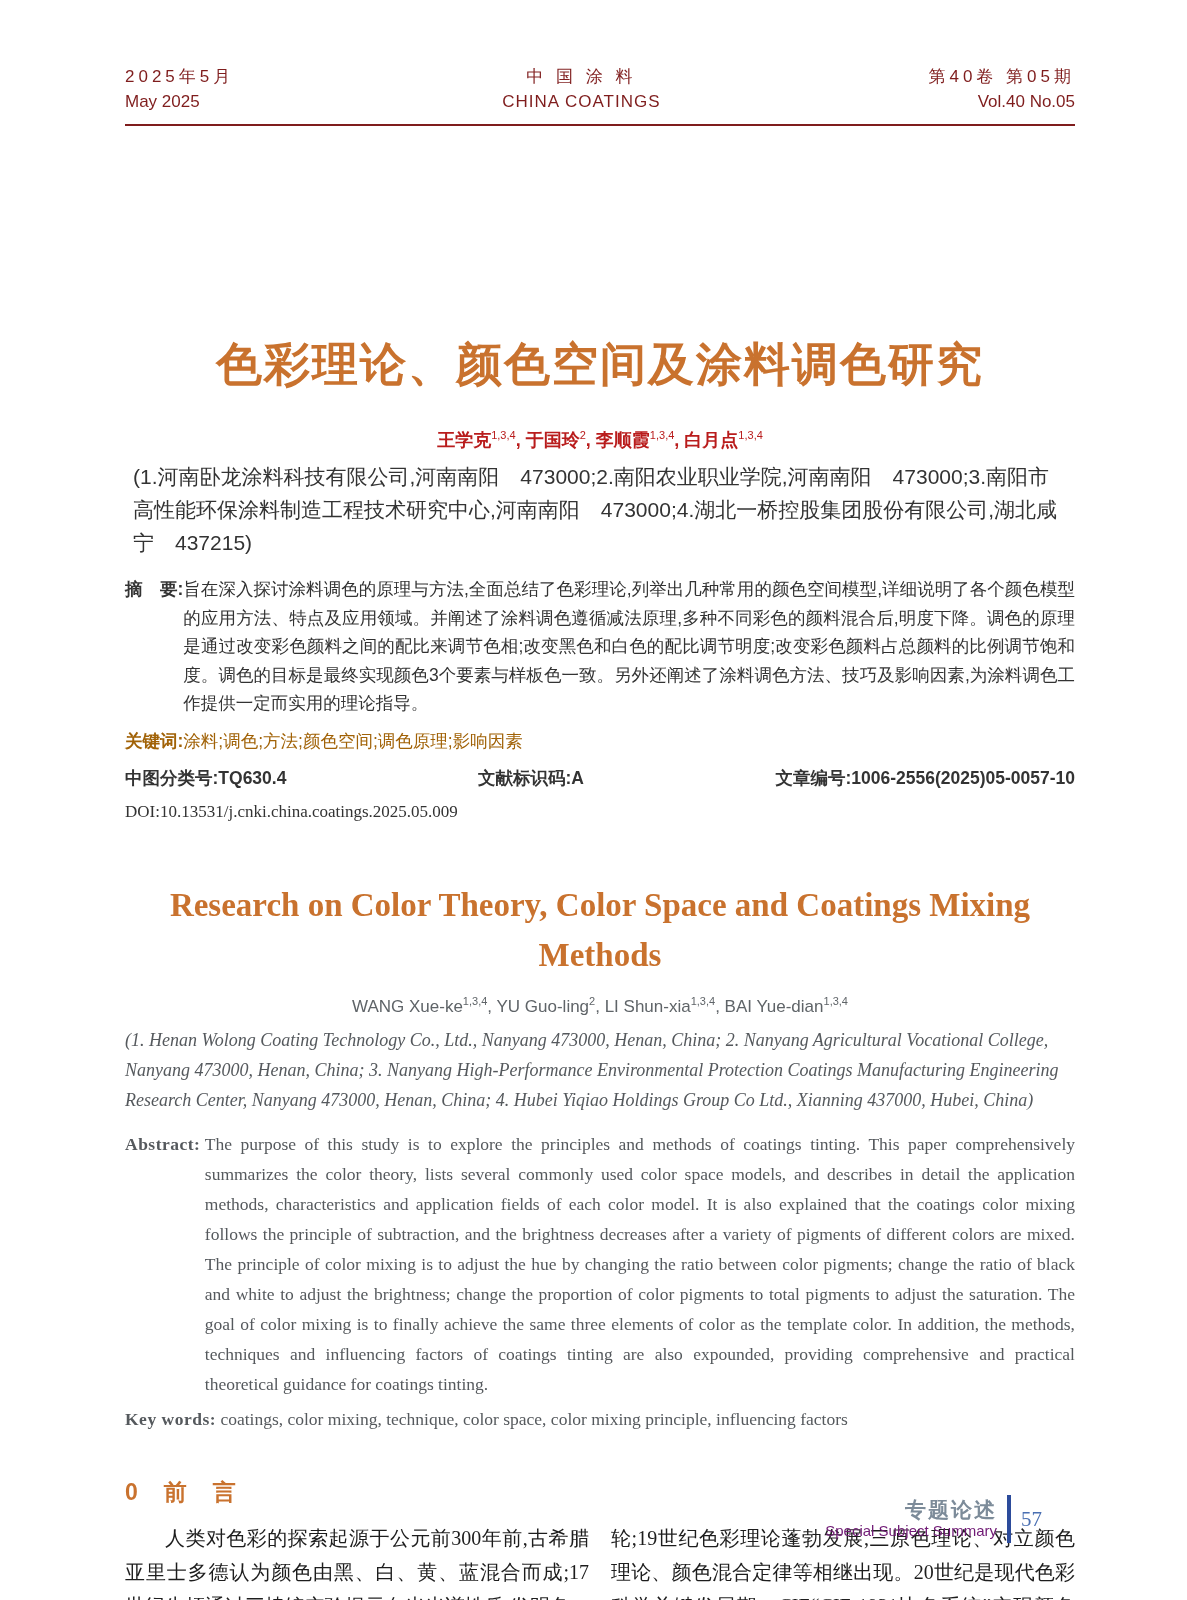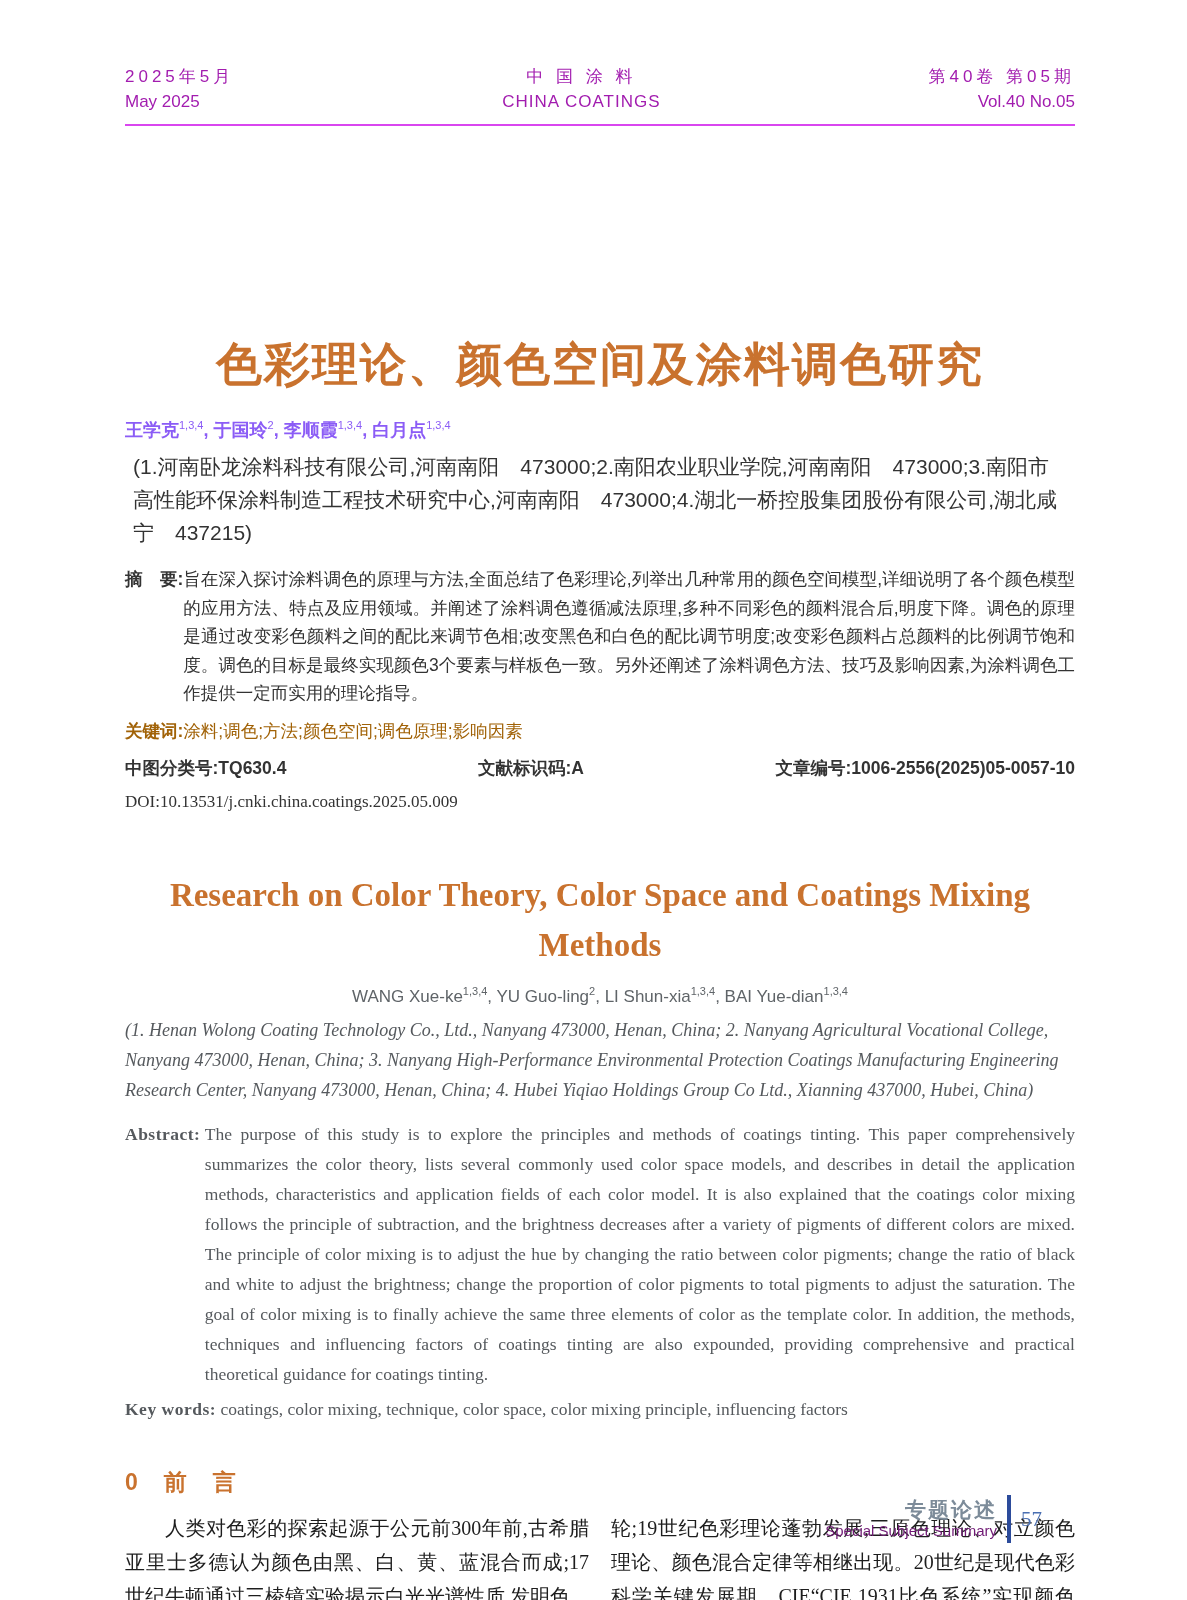--- a/index.html
+++ b/index.html
@@ -9,42 +9,42 @@
     position: relative;
     overflow: hidden;
     font-family: "Liberation Sans", "DejaVu Sans", sans-serif;
     color: #2e2e2e;
   }
   .page { padding: 52px 112px 0 125px; }
 
   
   .jheader {
     display: flex; justify-content: space-between; align-items: flex-end;
-    color: #a21caf;
-    border-bottom: 2px solid #d946ef;
+    color: #7f1d1d;
+    border-bottom: 2px solid #7f1d1d;
     padding-bottom: 10px;
     font-size: 17px; line-height: 25px;
   }
   .jheader .col { display: flex; flex-direction: column; }
   .jheader .center { text-align: center; letter-spacing: 1px; margin-top: 12px; }
   .jheader .right { text-align: right; }
   .jheader .cn { letter-spacing: 4px; }
 
   
   .cn-title {
     margin-top: 208px;
     text-align: center;
     color: #C9722E;
     font-size: 46px; font-weight: bold;
     letter-spacing: 2px;
     font-family: "Liberation Sans", "DejaVu Sans", sans-serif;
   }
   .cn-authors {
-    margin-top: 22px; text-align: left;
-    font-size: 18px; font-weight: bold; color: #8b5cf6;
+    margin-top: 32px; text-align: center;
+    font-size: 18px; font-weight: bold; color: #b91c1c;
   }
   .cn-authors sup, .en-authors sup { font-size: 11px; font-weight: normal; }
   .cn-authors .author:not(:last-child)::after { content: ","; }
   .en-authors .author:not(:last-child)::after { content: ", "; }
   .cn-affil {
     margin-top: 8px; 
     font-size: 21px; color: #333; line-height: 33px;
     padding: 0 8px;
   }
 

